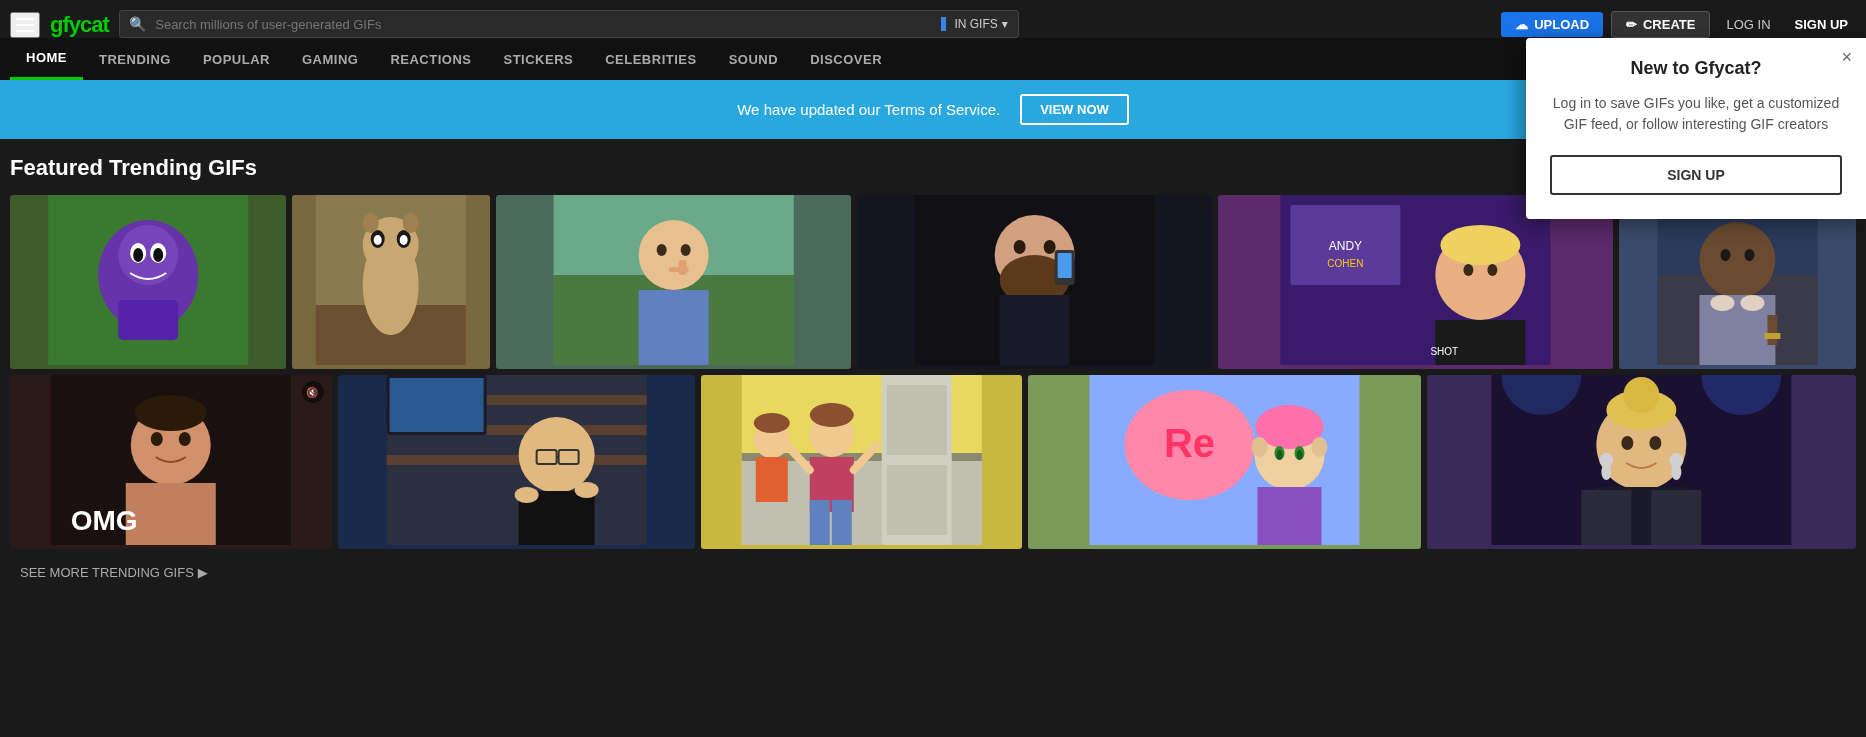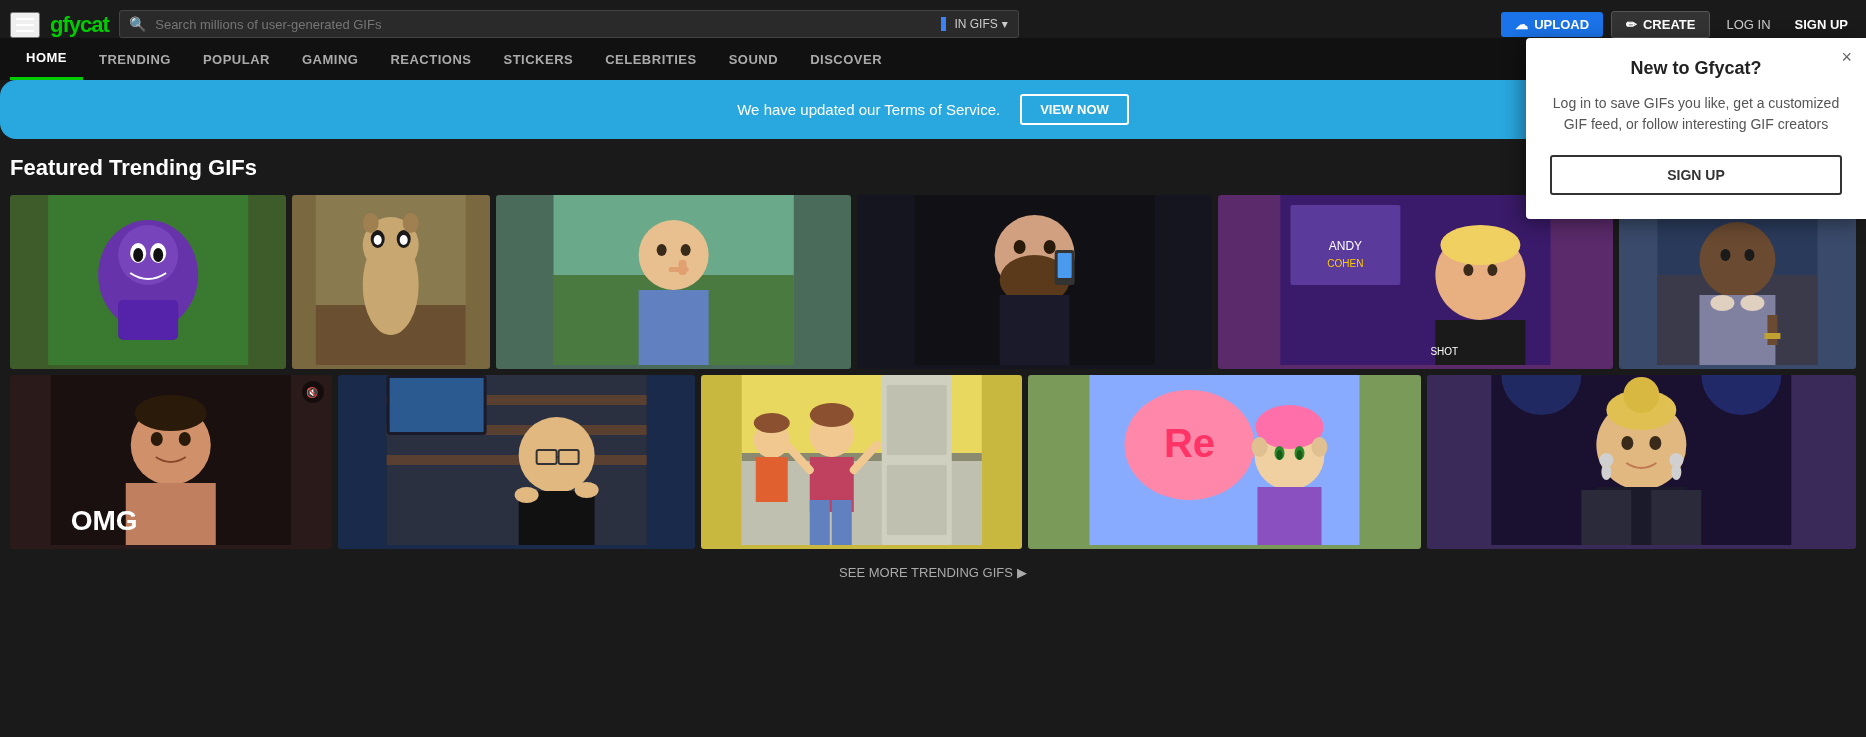--- a/index.html
+++ b/index.html
@@ -138,21 +138,20 @@
     }
 
     
     .banner {
       background: #29a8e0;
       display: flex;
       align-items: center;
       justify-content: center;
       padding: 14px 20px;
       gap: 20px;
-      border-radius: 16px;
     }
     .banner-text {
       color: #fff;
       font-size: 15px;
     }
     .view-now-btn {
       background: transparent;
       color: #fff;
       border: 2px solid #fff;
       padding: 6px 18px;
@@ -206,21 +205,21 @@
 
     
     .see-more {
       text-align: right;
       padding: 10px 10px 6px;
       color: #aaa;
       font-size: 13px;
       cursor: pointer;
       display: flex;
       align-items: center;
-      justify-content: center;
+      justify-content: flex-start;
       gap: 4px;
     }
 
     
     .popup-overlay {
       position: fixed;
       top: 38px;
       right: 0;
       width: 340px;
       background: #fff;

